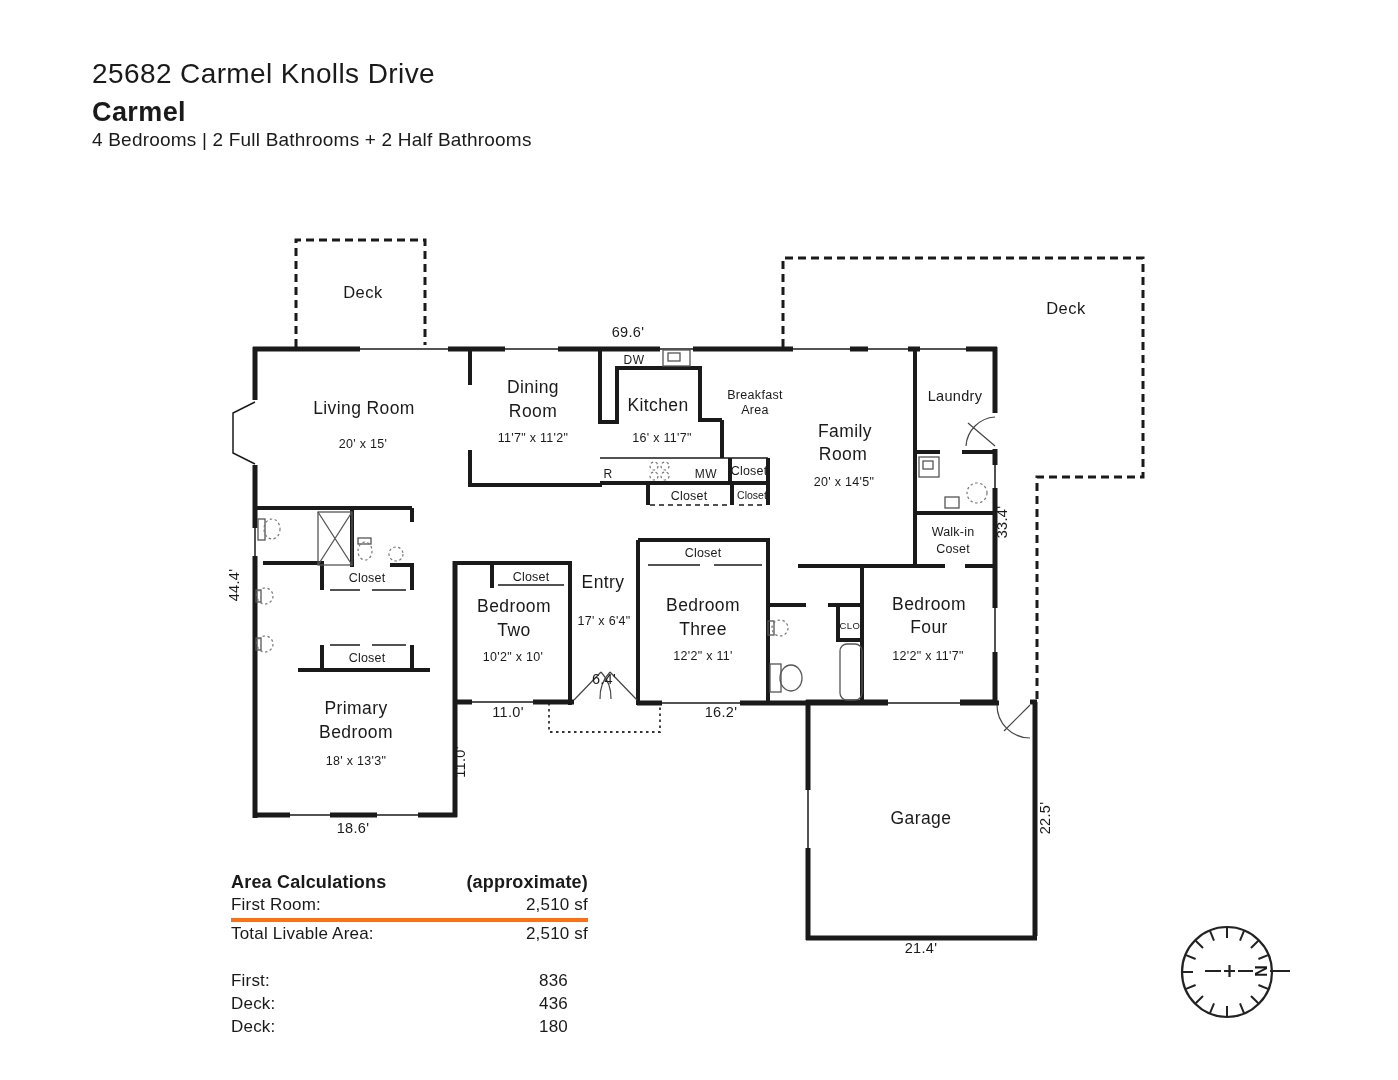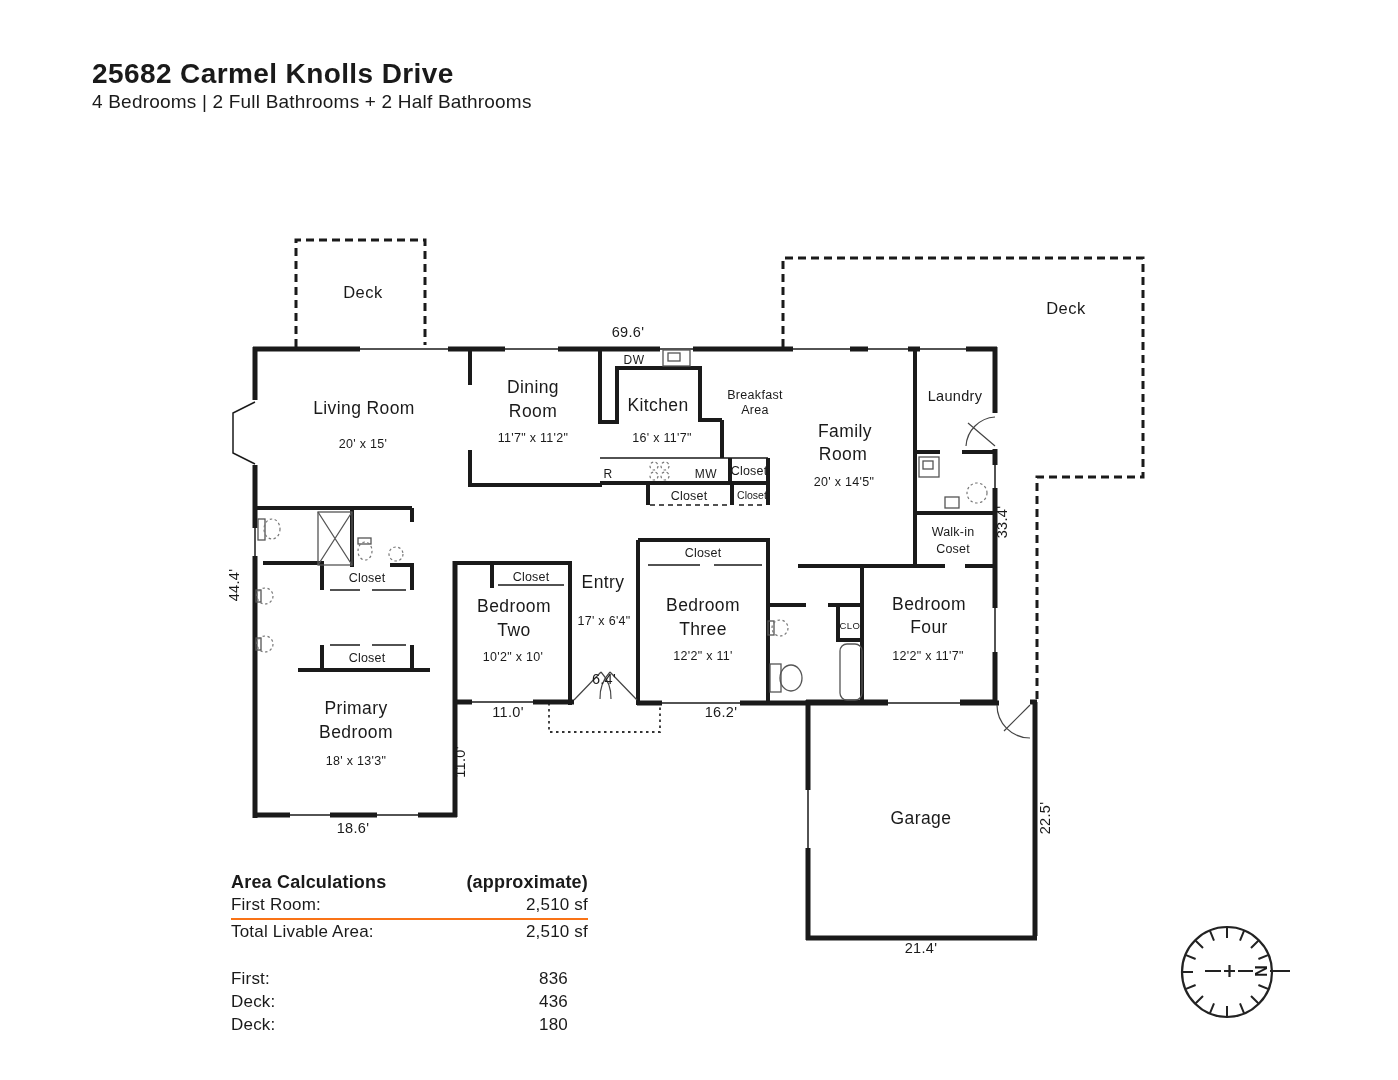--- a/index.html
+++ b/index.html
@@ -1,19 +1,19 @@
 <!DOCTYPE html>
 <html><head>
 <meta charset="utf-8">
 <style>
   html,body{margin:0;padding:0;background:#fff;}
   .canvas{position:relative;width:1398px;height:1080px;background:#fff;overflow:hidden;
           font-family:"Liberation Sans",sans-serif;color:#1a1a1a;}
   .header{position:absolute;left:92px;top:58px;line-height:1.15;}
-  .addr{font-size:28px;font-weight:bold;letter-spacing:.4px;}
+  .addr{font-size:28px;font-weight:normal;letter-spacing:.4px;}
   .city{font-size:27px;font-weight:bold;margin-top:7px;letter-spacing:.4px;}
   .summary{font-size:19px;margin-top:1px;letter-spacing:.2px;}
   svg.plan{position:absolute;left:0;top:0;}
   
   text{fill:#1a1a1a;font-family:"Liberation Sans",sans-serif;}
   .room{font-size:17.5px;text-anchor:middle;letter-spacing:.4px;}
   .room-sm{font-size:14.5px;text-anchor:middle;letter-spacing:.3px;}
   .dims{font-size:12.5px;text-anchor:middle;letter-spacing:.3px;}
   .closet{font-size:12.5px;text-anchor:middle;letter-spacing:.2px;}
   .closet-sm{font-size:10.5px;text-anchor:middle;}
@@ -31,31 +31,32 @@
   .fixd{stroke:#777;stroke-width:1.2;fill:none;stroke-dasharray:2.5 2.5;}
   .deckline{stroke:#1a1a1a;stroke-width:3;fill:none;stroke-dasharray:8 5;}
   .porch{stroke:#333;stroke-width:1.8;fill:none;stroke-dasharray:2.5 3.5;}
   .dashsm{stroke:#1a1a1a;stroke-width:1.5;fill:none;stroke-dasharray:5 4;}
   .wwhite{fill:#fff;stroke:none;}
   .comp{stroke:#222;stroke-width:2.2;fill:none;}
   
   .area{position:absolute;left:231px;top:872px;width:357px;font-size:17px;letter-spacing:.2px;}
   .area .hd{display:flex;justify-content:space-between;font-weight:bold;font-size:18px;}
   .arow{display:flex;justify-content:space-between;padding:1.5px 0;}
-  .rule{border-top:2px solid #f97316;margin-top:2px;padding-top:2px;}
+  .rule{border-top:4px solid #f97316;margin-top:2px;padding-top:2px;}
   .agap{height:24px;}
   .xrow{padding-right:20px;}
 </style>
 </head>
 <body>
 
 <div class="canvas">
 
   <div class="header">
     <div class="addr">25682 Carmel Knolls Drive</div>
+    <div class="city">Carmel</div>
     <div class="summary">4 Bedrooms | 2 Full Bathrooms + 2 Half Bathrooms</div>
   </div>
 
   <svg class="plan" width="1398" height="1080" viewBox="0 0 1398 1080">
 
     <path class="deckline" d="M296,347 V240 H425 V347 M783,347 V258 H1143 V477 H1037 V700"></path>
 
     <path class="porch" d="M549,703 V732 H660 V703"></path>
 
     <path class="wx" d="M253,349 H997 M255,347 V818 M253,815 H457 M455,561 V817

